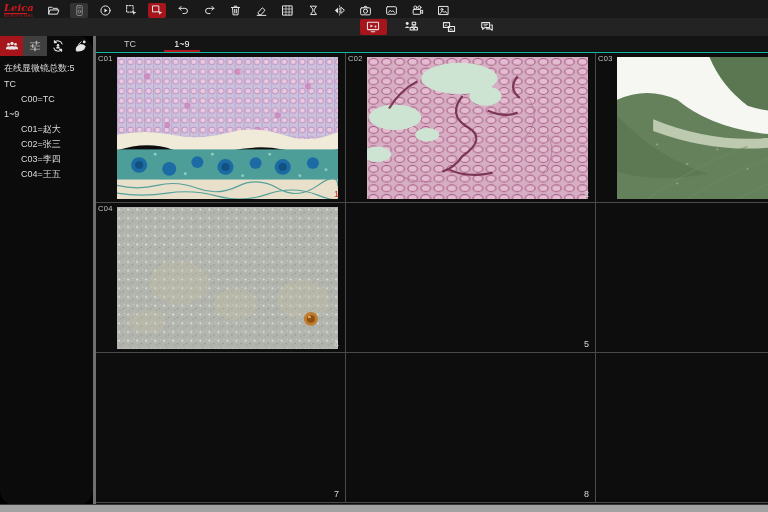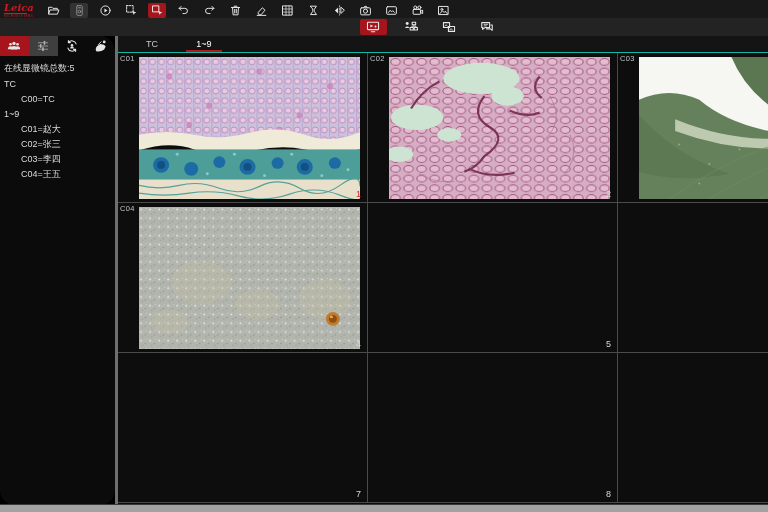--- a/index.html
+++ b/index.html
@@ -15,21 +15,21 @@
   .tb-icons{display:flex;gap:8px;align-items:center;}
   .tbtn{width:18px;height:15px;display:flex;align-items:center;justify-content:center;
         color:#e8e8e8;border-radius:2px;flex:none;}
   .tbtn.active{background:#a6151b;}
   .tbtn.pressed{background:#333;color:#8a8a8a;}
   .toolbar2{height:18px;background:#232323;display:flex;align-items:center;justify-content:center;}
   .tb2{display:flex;gap:11px;transform:translateX(46px);}
   .tb2 .tbtn{width:27px;height:16px;}
   
   .content{position:absolute;top:36px;left:0;right:0;bottom:7px;display:flex;}
-  .sidebar{width:115px;background:#0b0b0b;flex:none;display:flex;flex-direction:column;border-radius:15px;}
+  .sidebar{width:93px;background:#0b0b0b;flex:none;display:flex;flex-direction:column;border-radius:15px;}
   .side-tabs{display:flex;height:20px;flex:none;}
   .stab{flex:1;display:flex;align-items:center;justify-content:center;color:#e6e6e6;}
   .stab.active{background:#a6151b;}
   .stab.pressed{background:#3f3f3f;color:#b0b0b0;}
   .side-list{padding:7px 3px 0 3px;font-size:9px;color:#dcdcdc;line-height:11px;}
   .count{margin:0 0 5px 1px;white-space:nowrap;}
   .group{margin:4px 0 4px 1px;}
   .member{margin:0 0 4px 18px;}
   .divider{width:3px;background:#6f6f6f;flex:none;}
   .main{flex:1;display:flex;flex-direction:column;overflow:hidden;background:#0c0c0c;}

